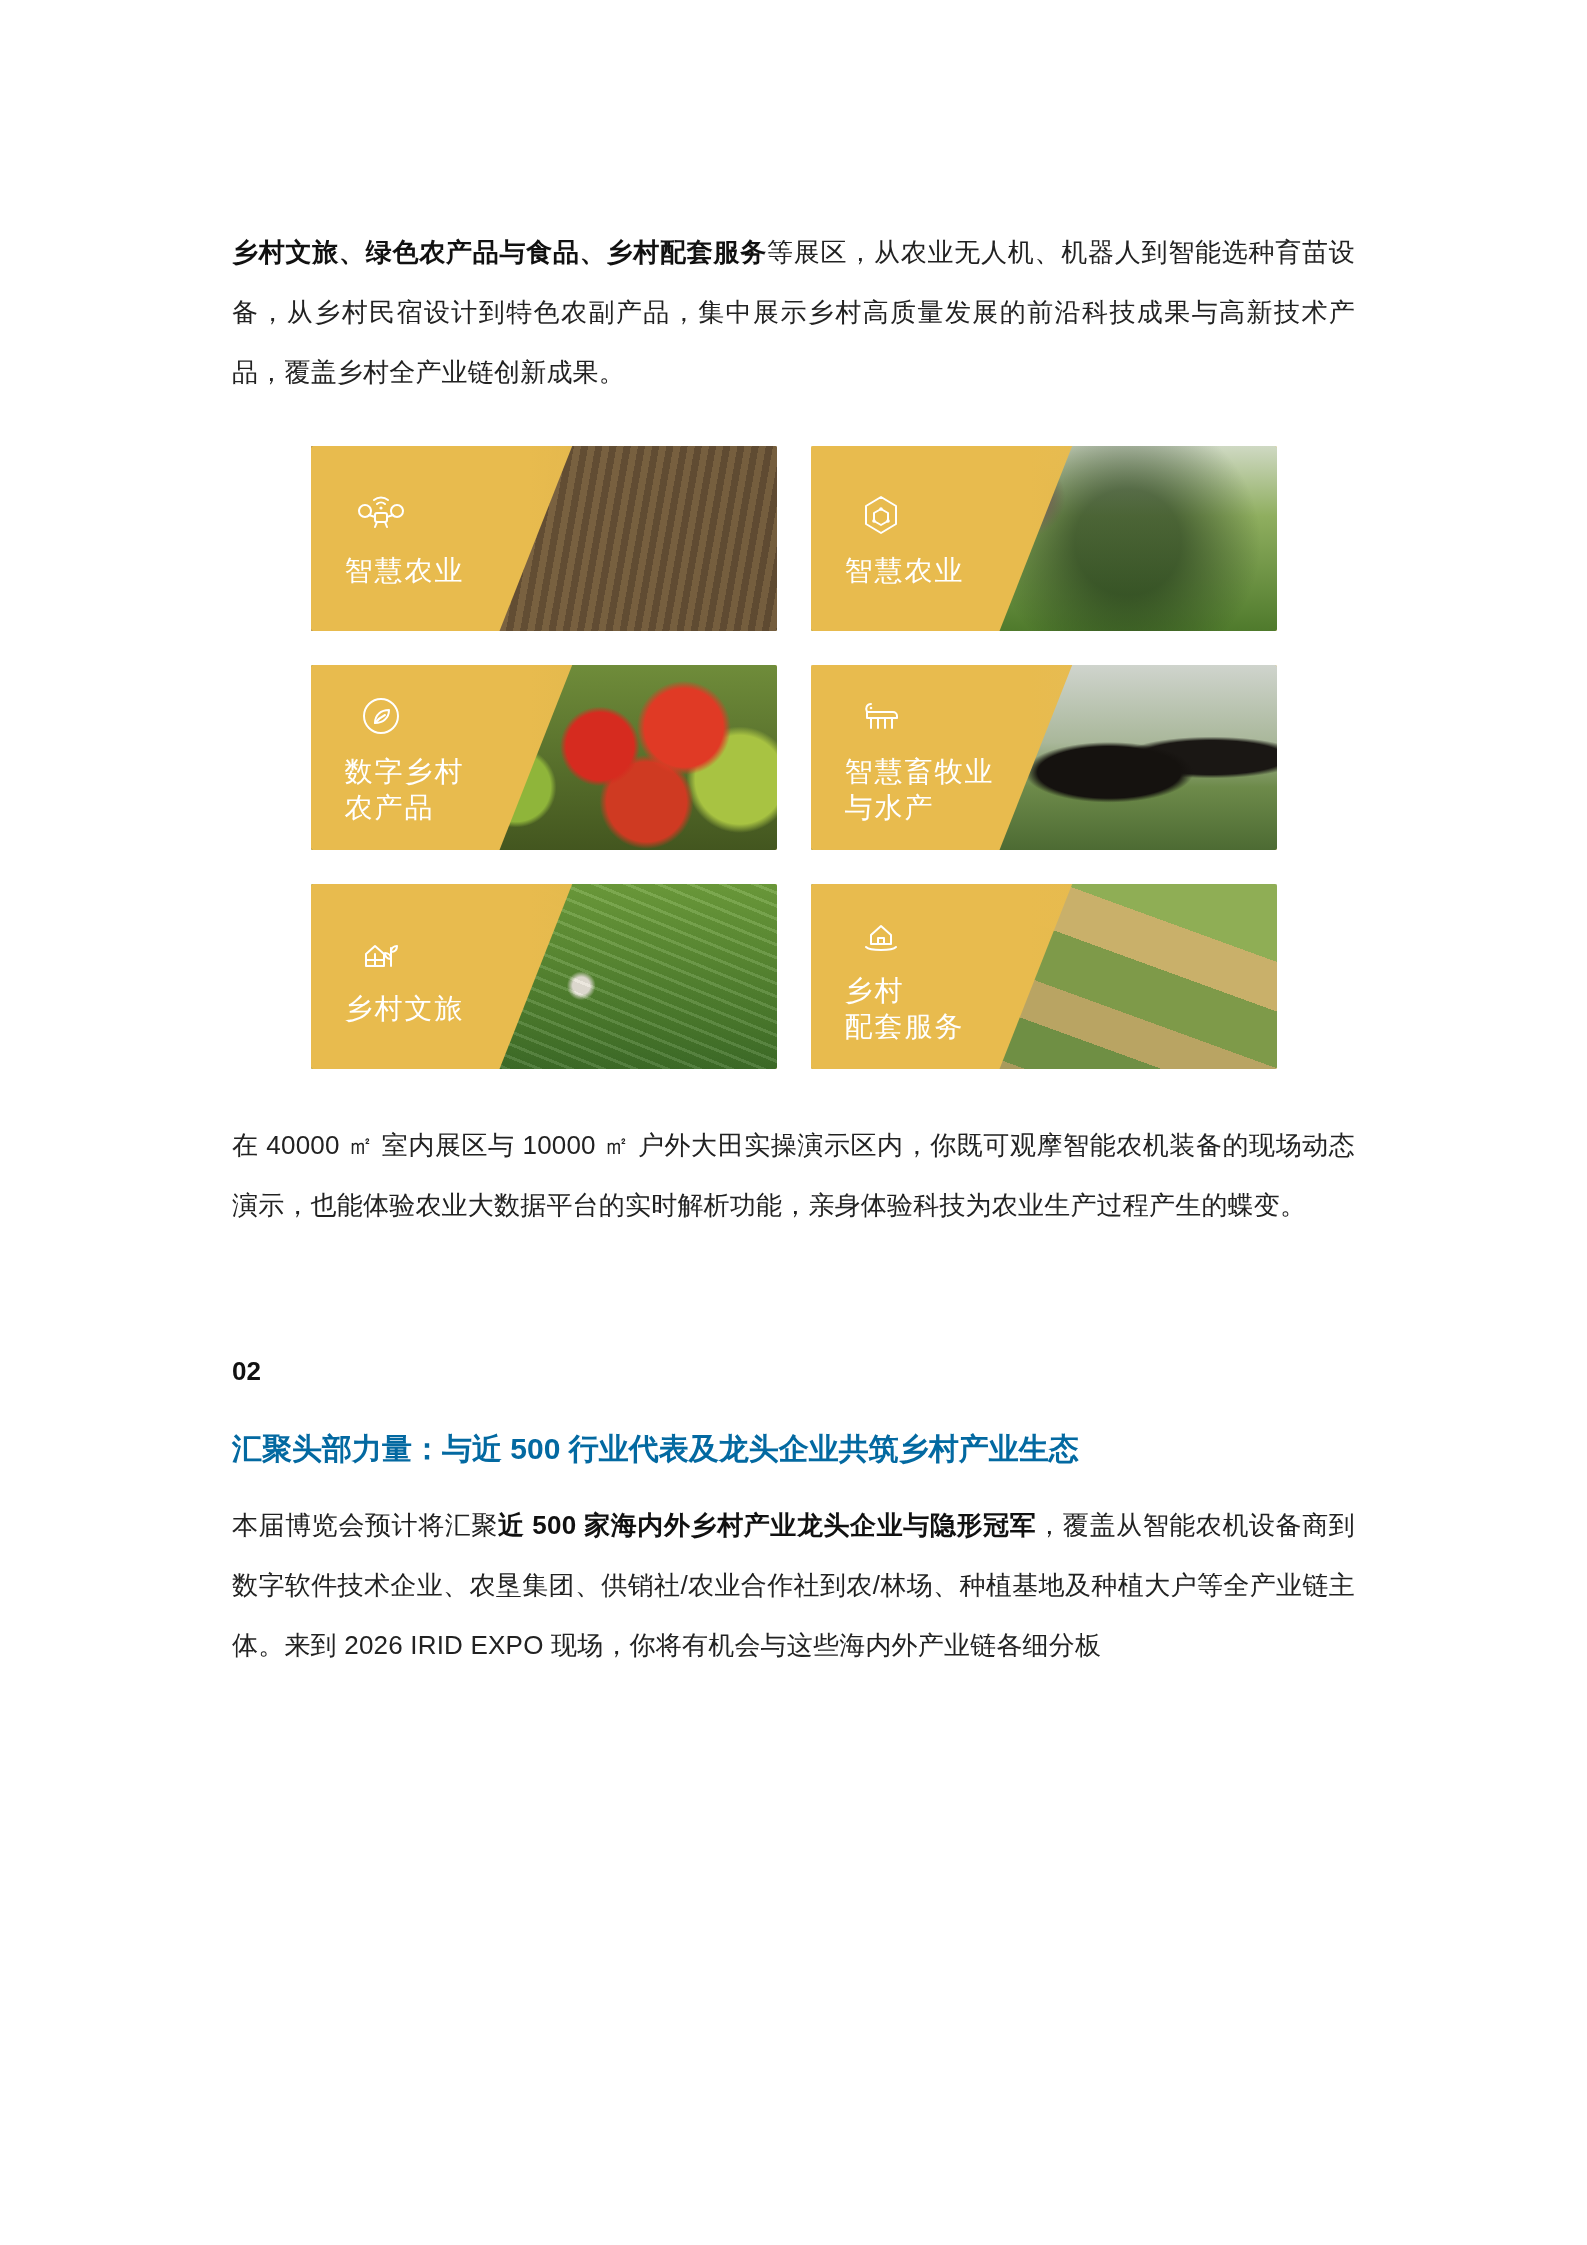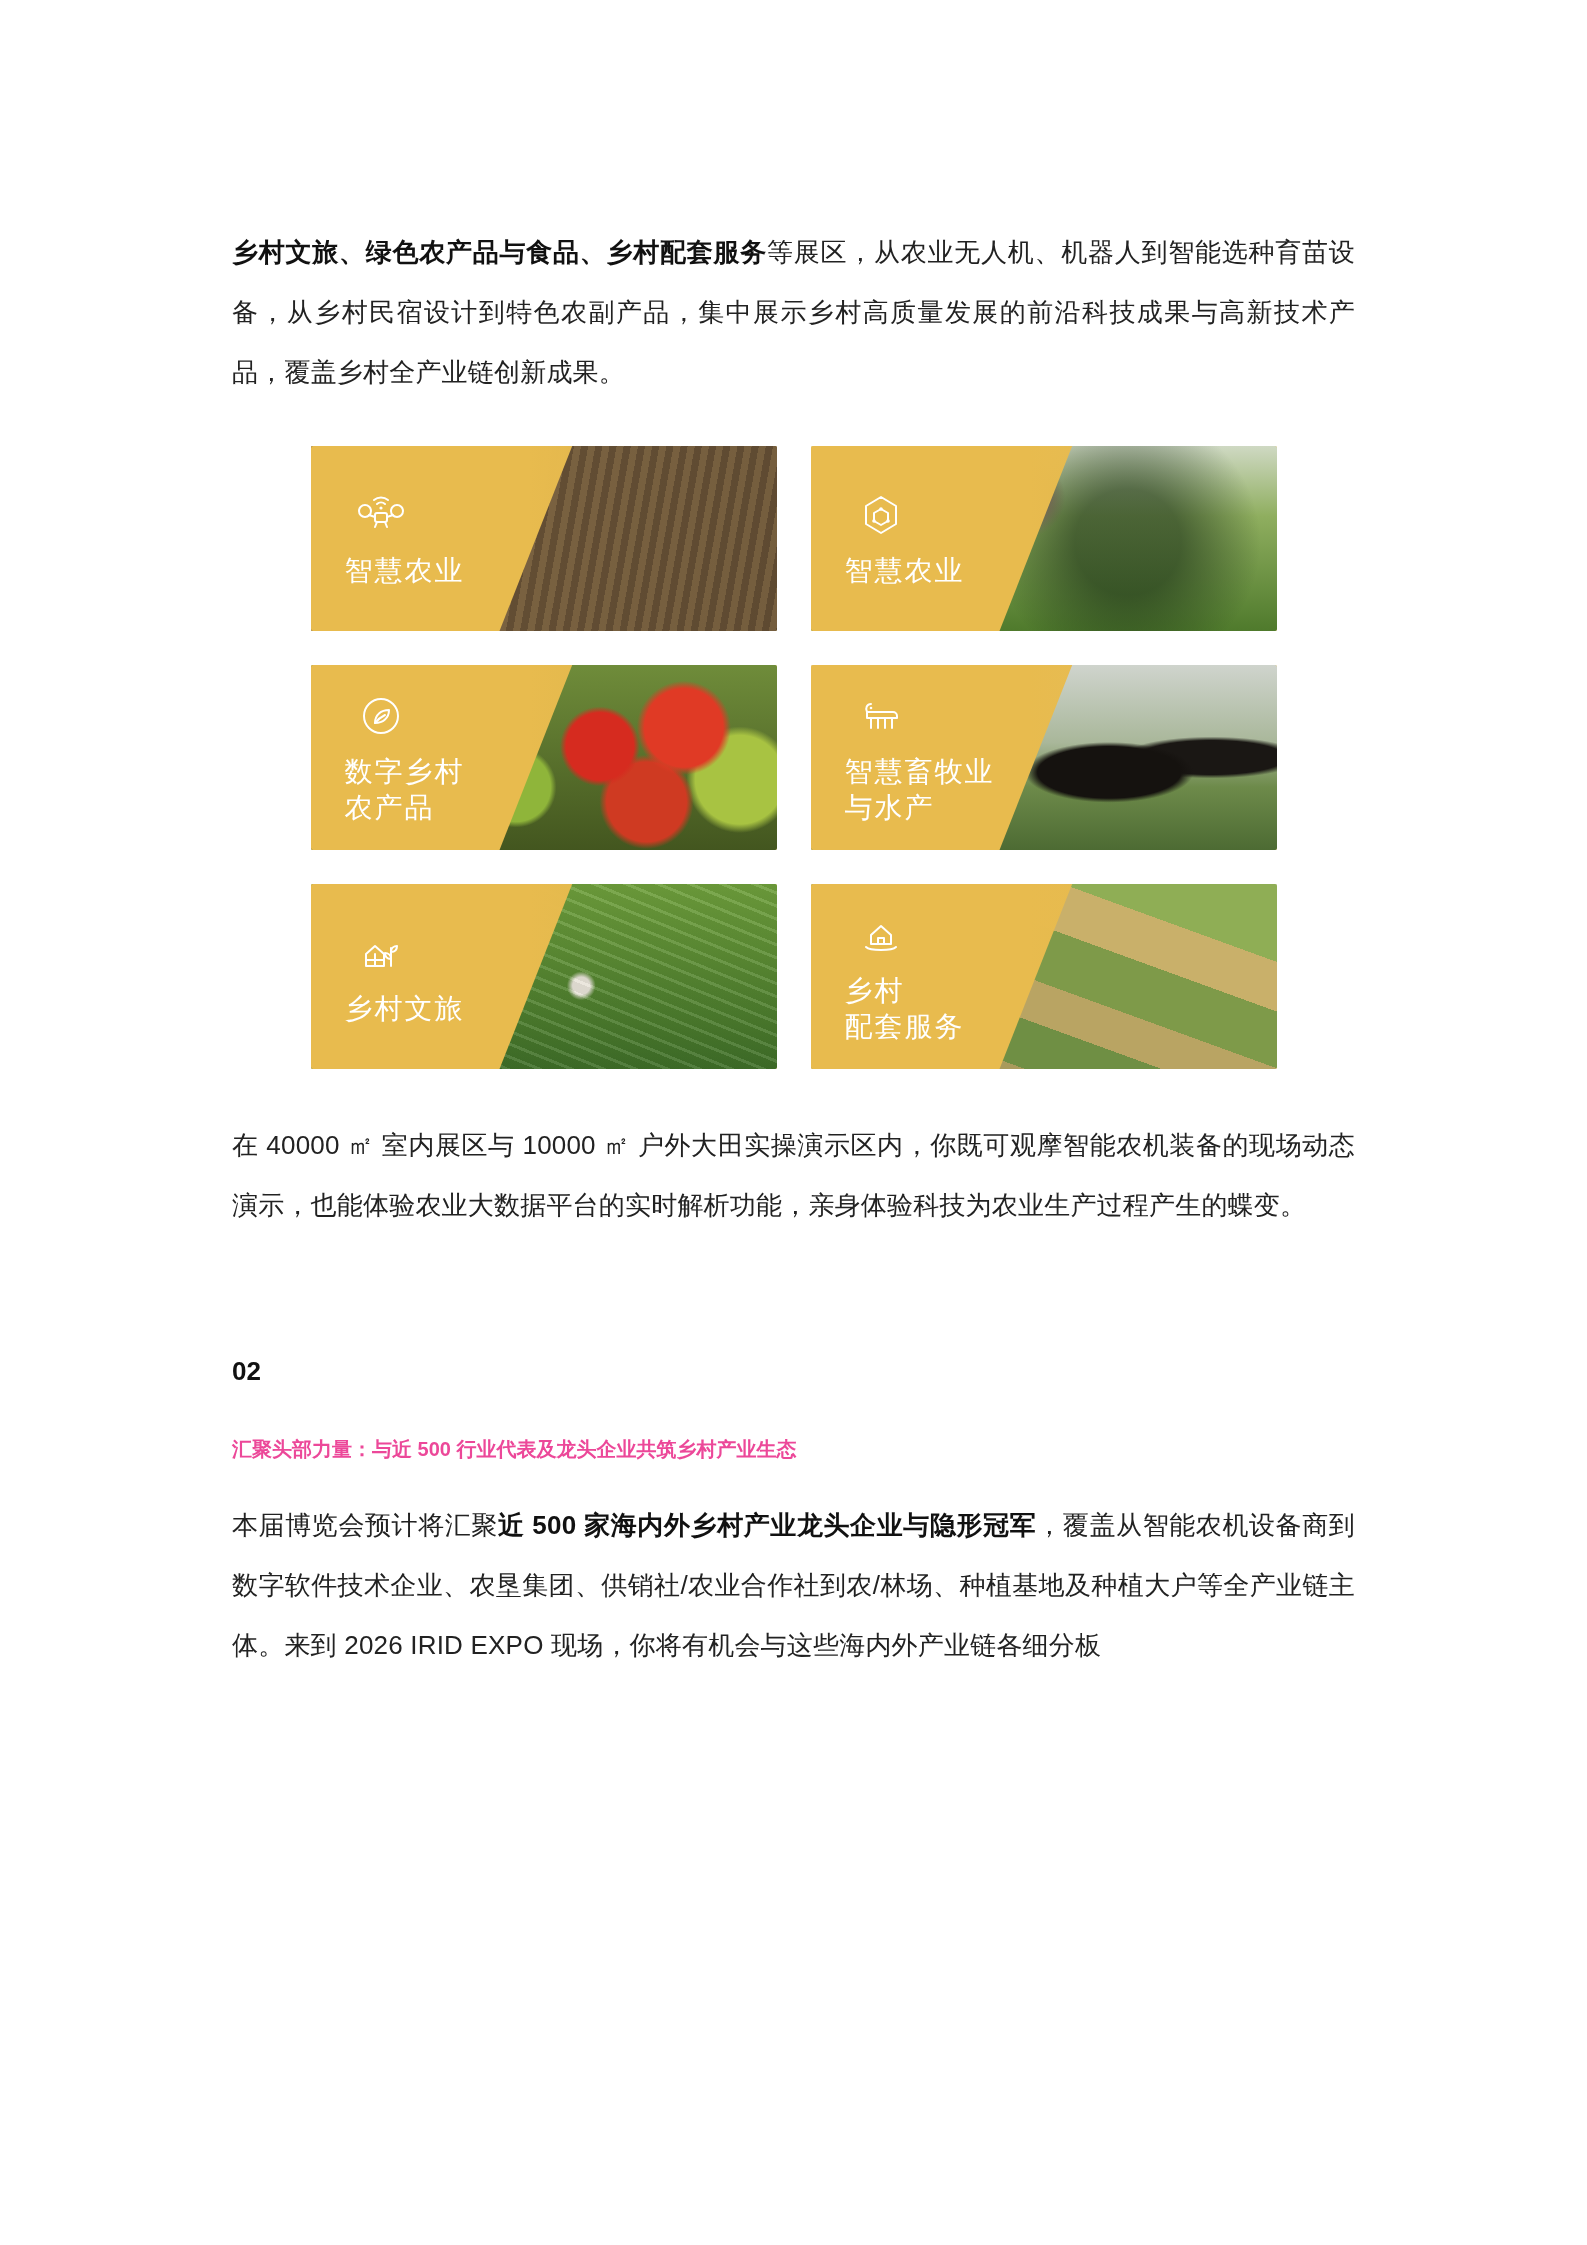--- a/index.html
+++ b/index.html
@@ -137,24 +137,24 @@
   .para-block { margin-top: 46px; }
   .section-number {
     margin-top: 112px;
     font-size: 26px;
     font-weight: bold;
     line-height: 48px;
     color: #111;
   }
   .section-heading {
     margin-top: 30px;
-    font-size: 20px;
+    font-size: 30px;
     font-weight: bold;
     line-height: 48px;
-    color: #ec4899;
+    color: #0369a1;
   }
   .section-body { margin-top: 22px; }
 </style>
 </head>
 <body>
 
 <div class="page">
 
   <div class="spacer-top"></div>
 

